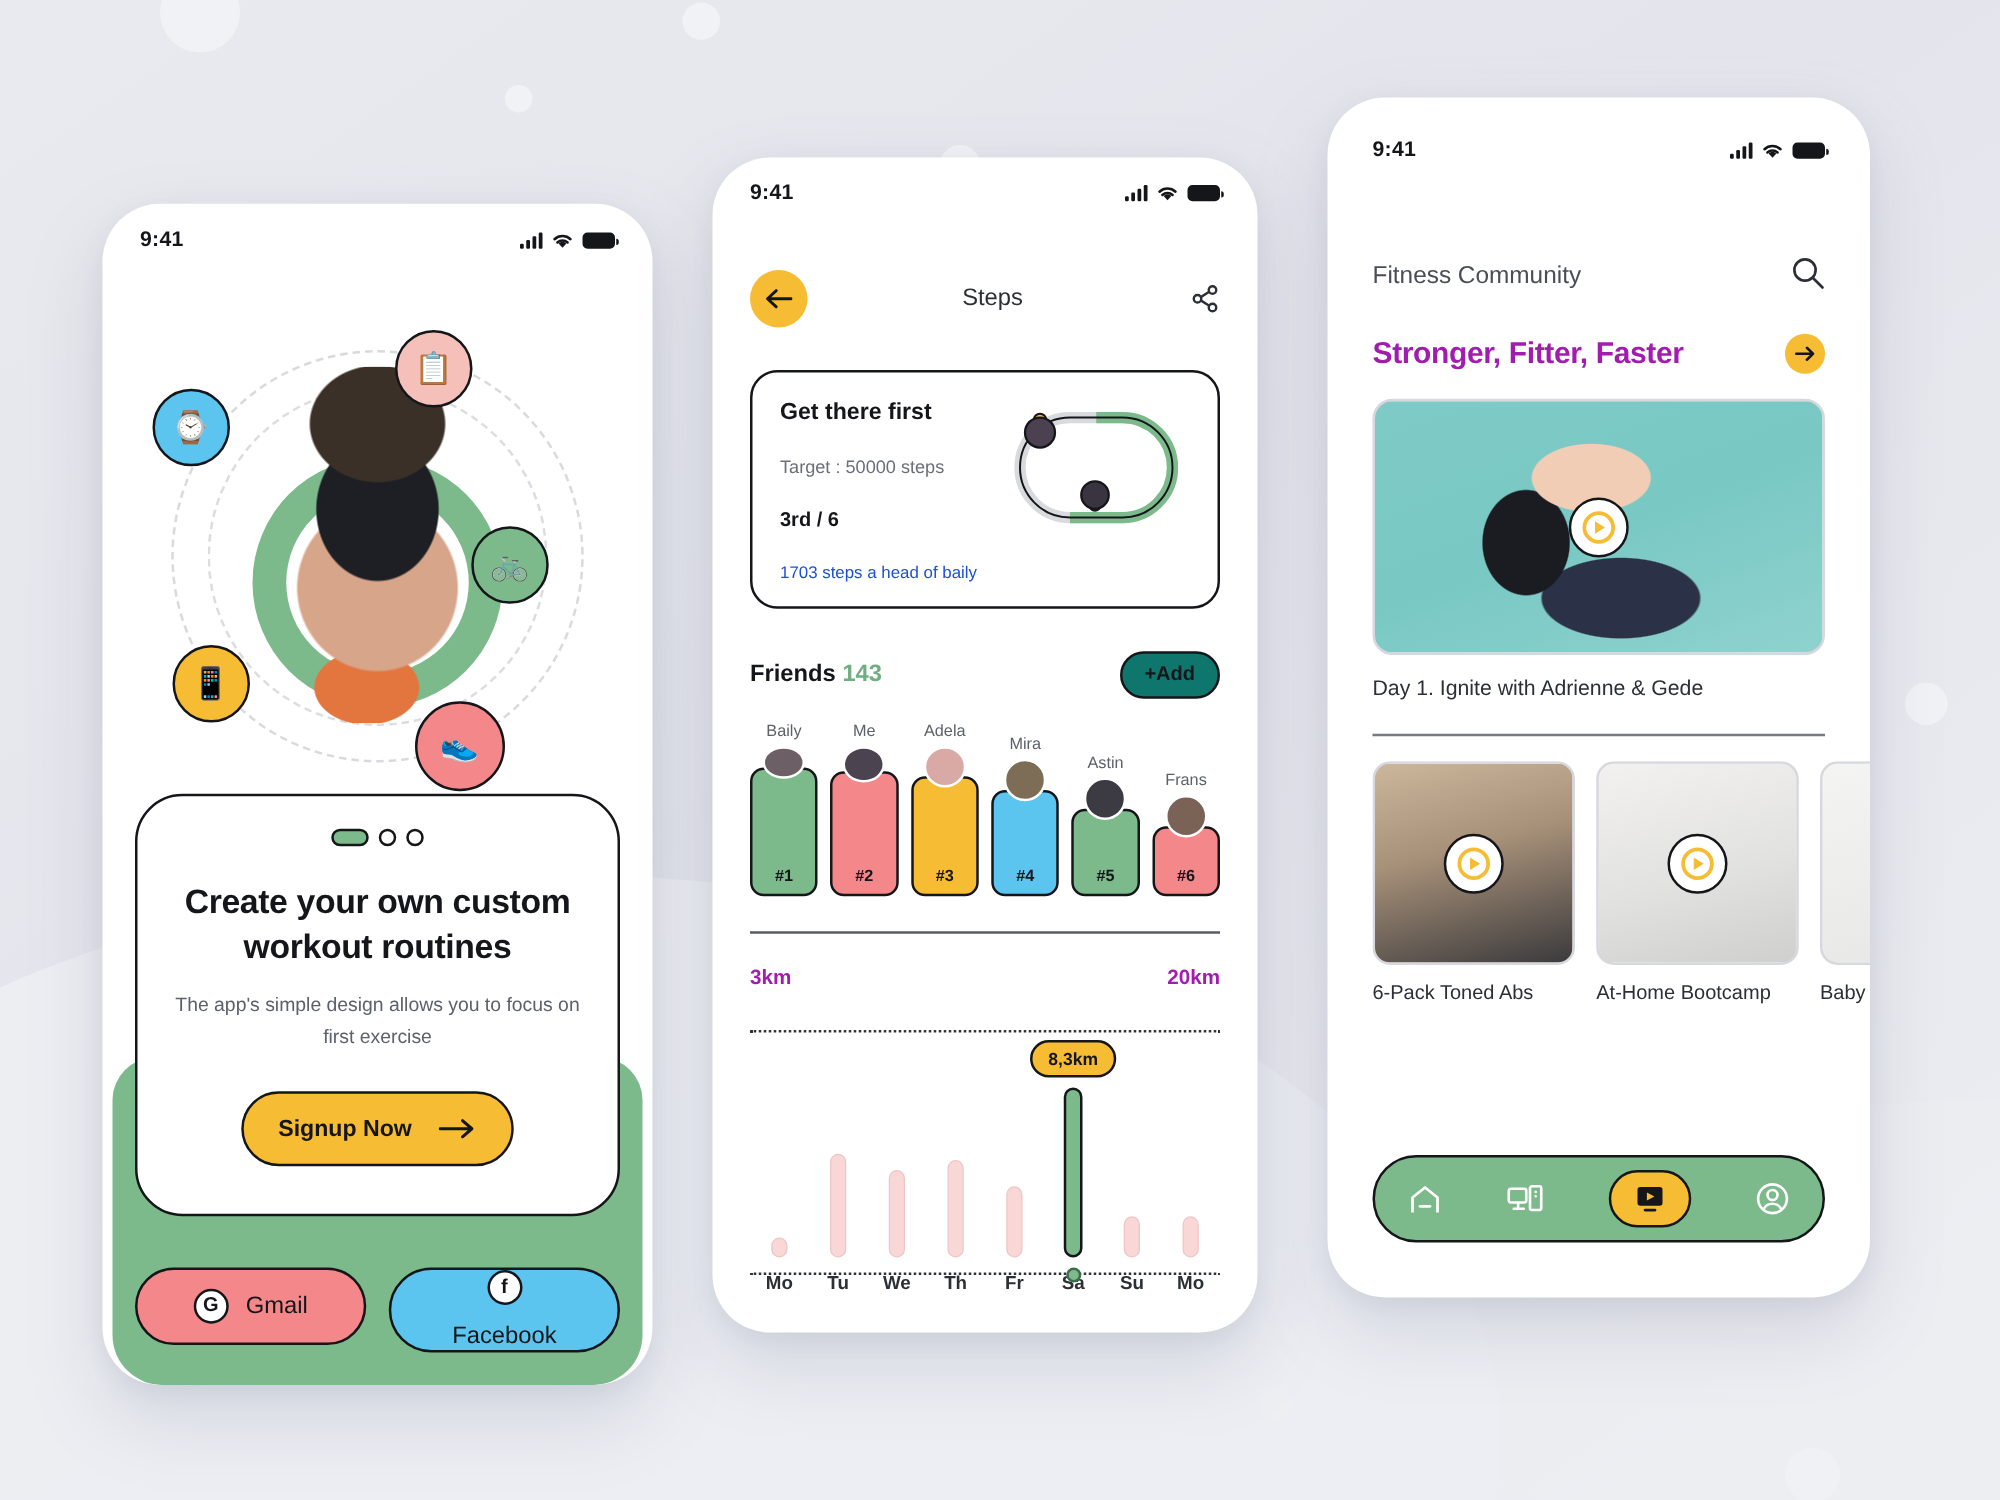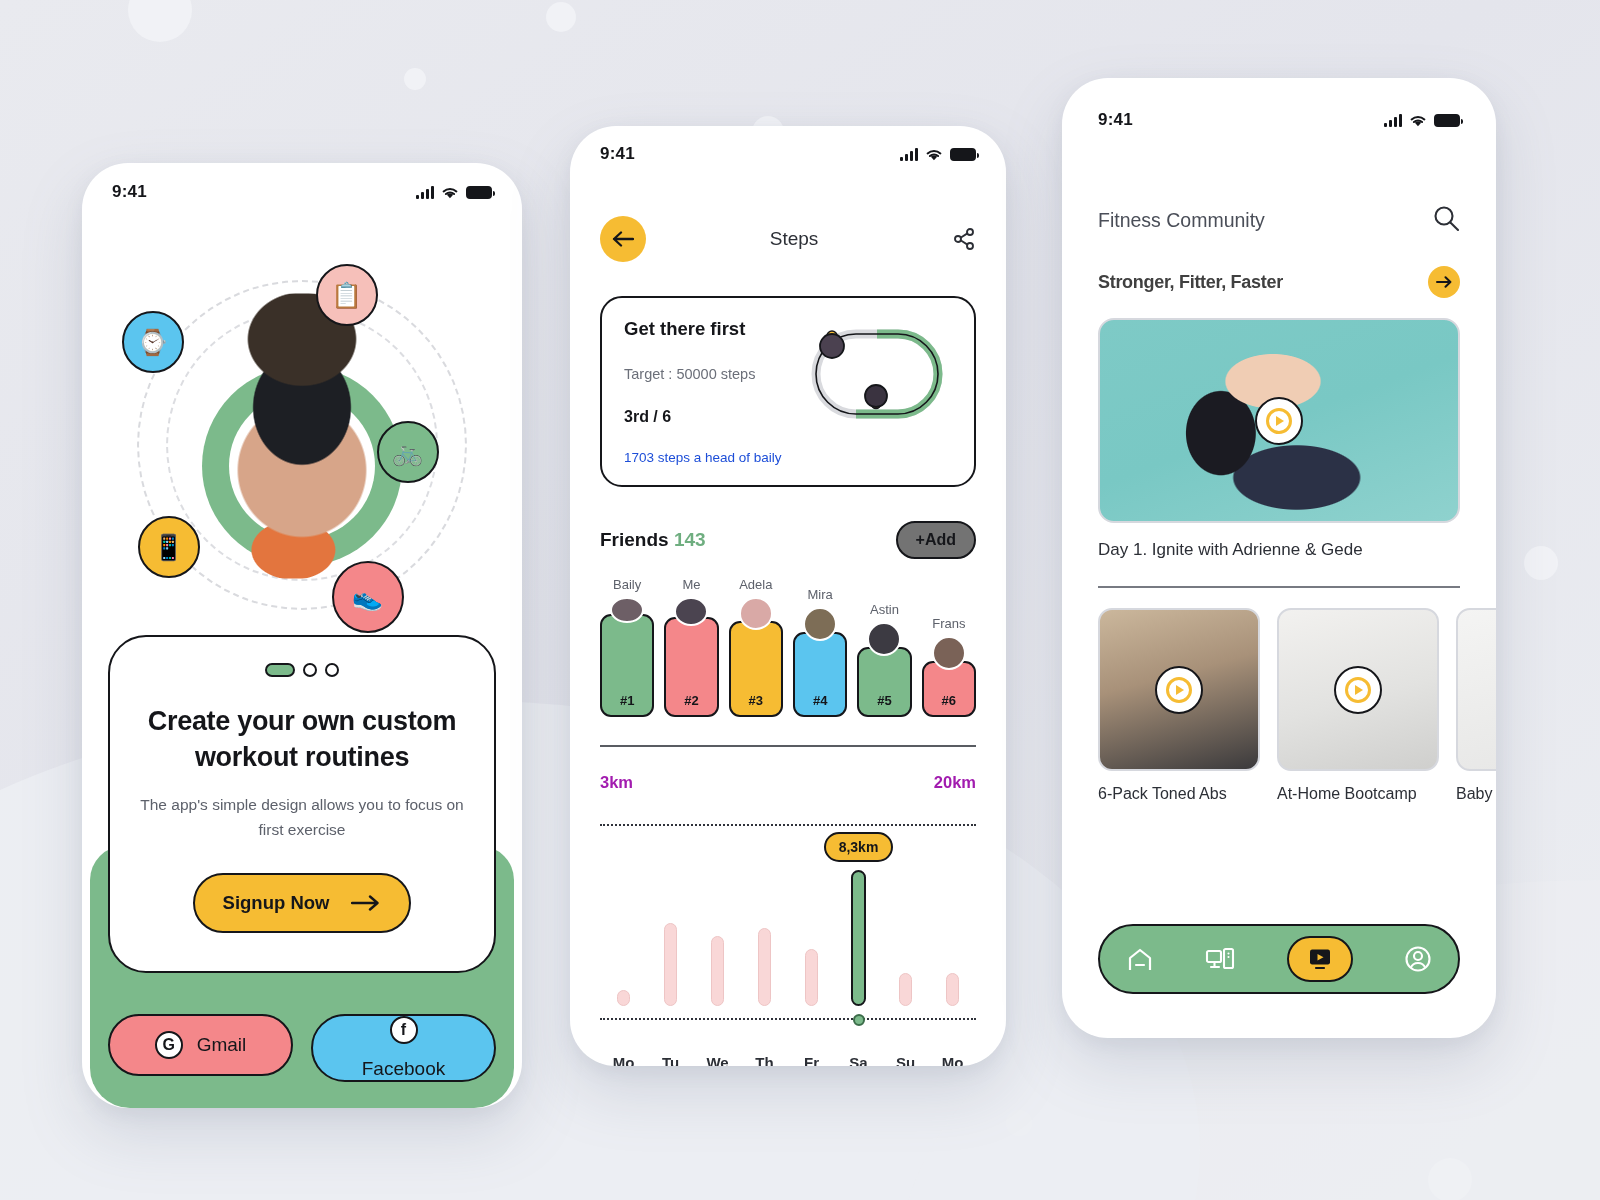--- a/index.html
+++ b/index.html
@@ -162,21 +162,21 @@
   .goalcard .ahead { margin-top: 24px; font-size: 13.5px; color: #1d4ed8; }
   .track { position: relative; width: 150px; height: 104px; margin-top: 4px; }
 
   .friends-head {
     display: flex; align-items: center; justify-content: space-between;
     margin: 34px 30px 0;
   }
   .friends-head .flabel { font-size: 19px; font-weight: bold; color: #15161a; }
   .friends-head .fcount { color: #6fae80; }
   .addbtn {
-    background: #737373; border: 2.5px solid #15161a; border-radius: 20px;
+    background: #0f766e; border: 2.5px solid #15161a; border-radius: 20px;
     padding: 8px 18px; font-size: 16px; font-weight: bold; color: #15161a; cursor: pointer;
   }
   .friendbars {
     display: flex; align-items: flex-end; gap: 10px;
     margin: 18px 30px 0; height: 140px;
   }
   .fb { flex: 1; display: flex; flex-direction: column; align-items: center; justify-content: flex-end; height: 100%; }
   .fb .fname { font-size: 13px; color: #5d616b; margin-bottom: 5px; }
   .fb .favatar {
     width: 34px; height: 34px; border-radius: 50%;
@@ -202,34 +202,34 @@
   .bar { width: 13px; border-radius: 8px; background: #f9d7d7; border: 1px solid #eec5c5; }
   .bar.hl { background: #7cba8b; border: 2.5px solid #15161a; width: 15px; }
   .tip {
     position: absolute; background: #f6bc33; border: 2.5px solid #15161a;
     border-radius: 16px; padding: 5px 13px; font-size: 14px; font-weight: bold;
     color: #15161a; white-space: nowrap;
   }
   .bdot { position: absolute; width: 12px; height: 12px; border-radius: 50%;
           background: #7cba8b; border: 2px solid #3c6d4a; }
   .dayrow { display: flex; margin: 12px 30px 0; }
-  .dayrow span { flex: 1; text-align: center; font-size: 15px; font-weight: bold; color: #2c2f36; margin-top: 36px; }
+  .dayrow span { flex: 1; text-align: center; font-size: 15px; font-weight: bold; color: #2c2f36; }
 
   
   #phone3 { left: 1062px; top: 78px; width: 434px; height: 960px; }
   .head3 {
     display: flex; align-items: center; justify-content: space-between;
     margin: 56px 36px 0;
   }
   .head3 .ctitle { font-size: 19.5px; color: #4a4e58; }
   .sec3 {
     display: flex; align-items: center; justify-content: space-between;
     margin: 30px 36px 0;
   }
-  .sec3 h2 { font-size: 18px; font-weight: bold; color: #404040; letter-spacing: -.3px; }
+  .sec3 h2 { font-size: 24px; font-weight: bold; color: #a21caf; letter-spacing: -.3px; }
   .arrowbtn {
     width: 32px; height: 32px; border-radius: 50%; background: #f6bc33;
     display: flex; align-items: center; justify-content: center;
     font-size: 16px; color: #15161a; cursor: pointer;
   }
   .videocard {
     margin: 20px 36px 0; height: 205px; border-radius: 16px;
     border: 2px solid #d6d8de; overflow: hidden; position: relative;
     background: linear-gradient(160deg, #7ecac6 0%, #79c8c4 50%, #8fd2ce 100%);
     cursor: pointer;

